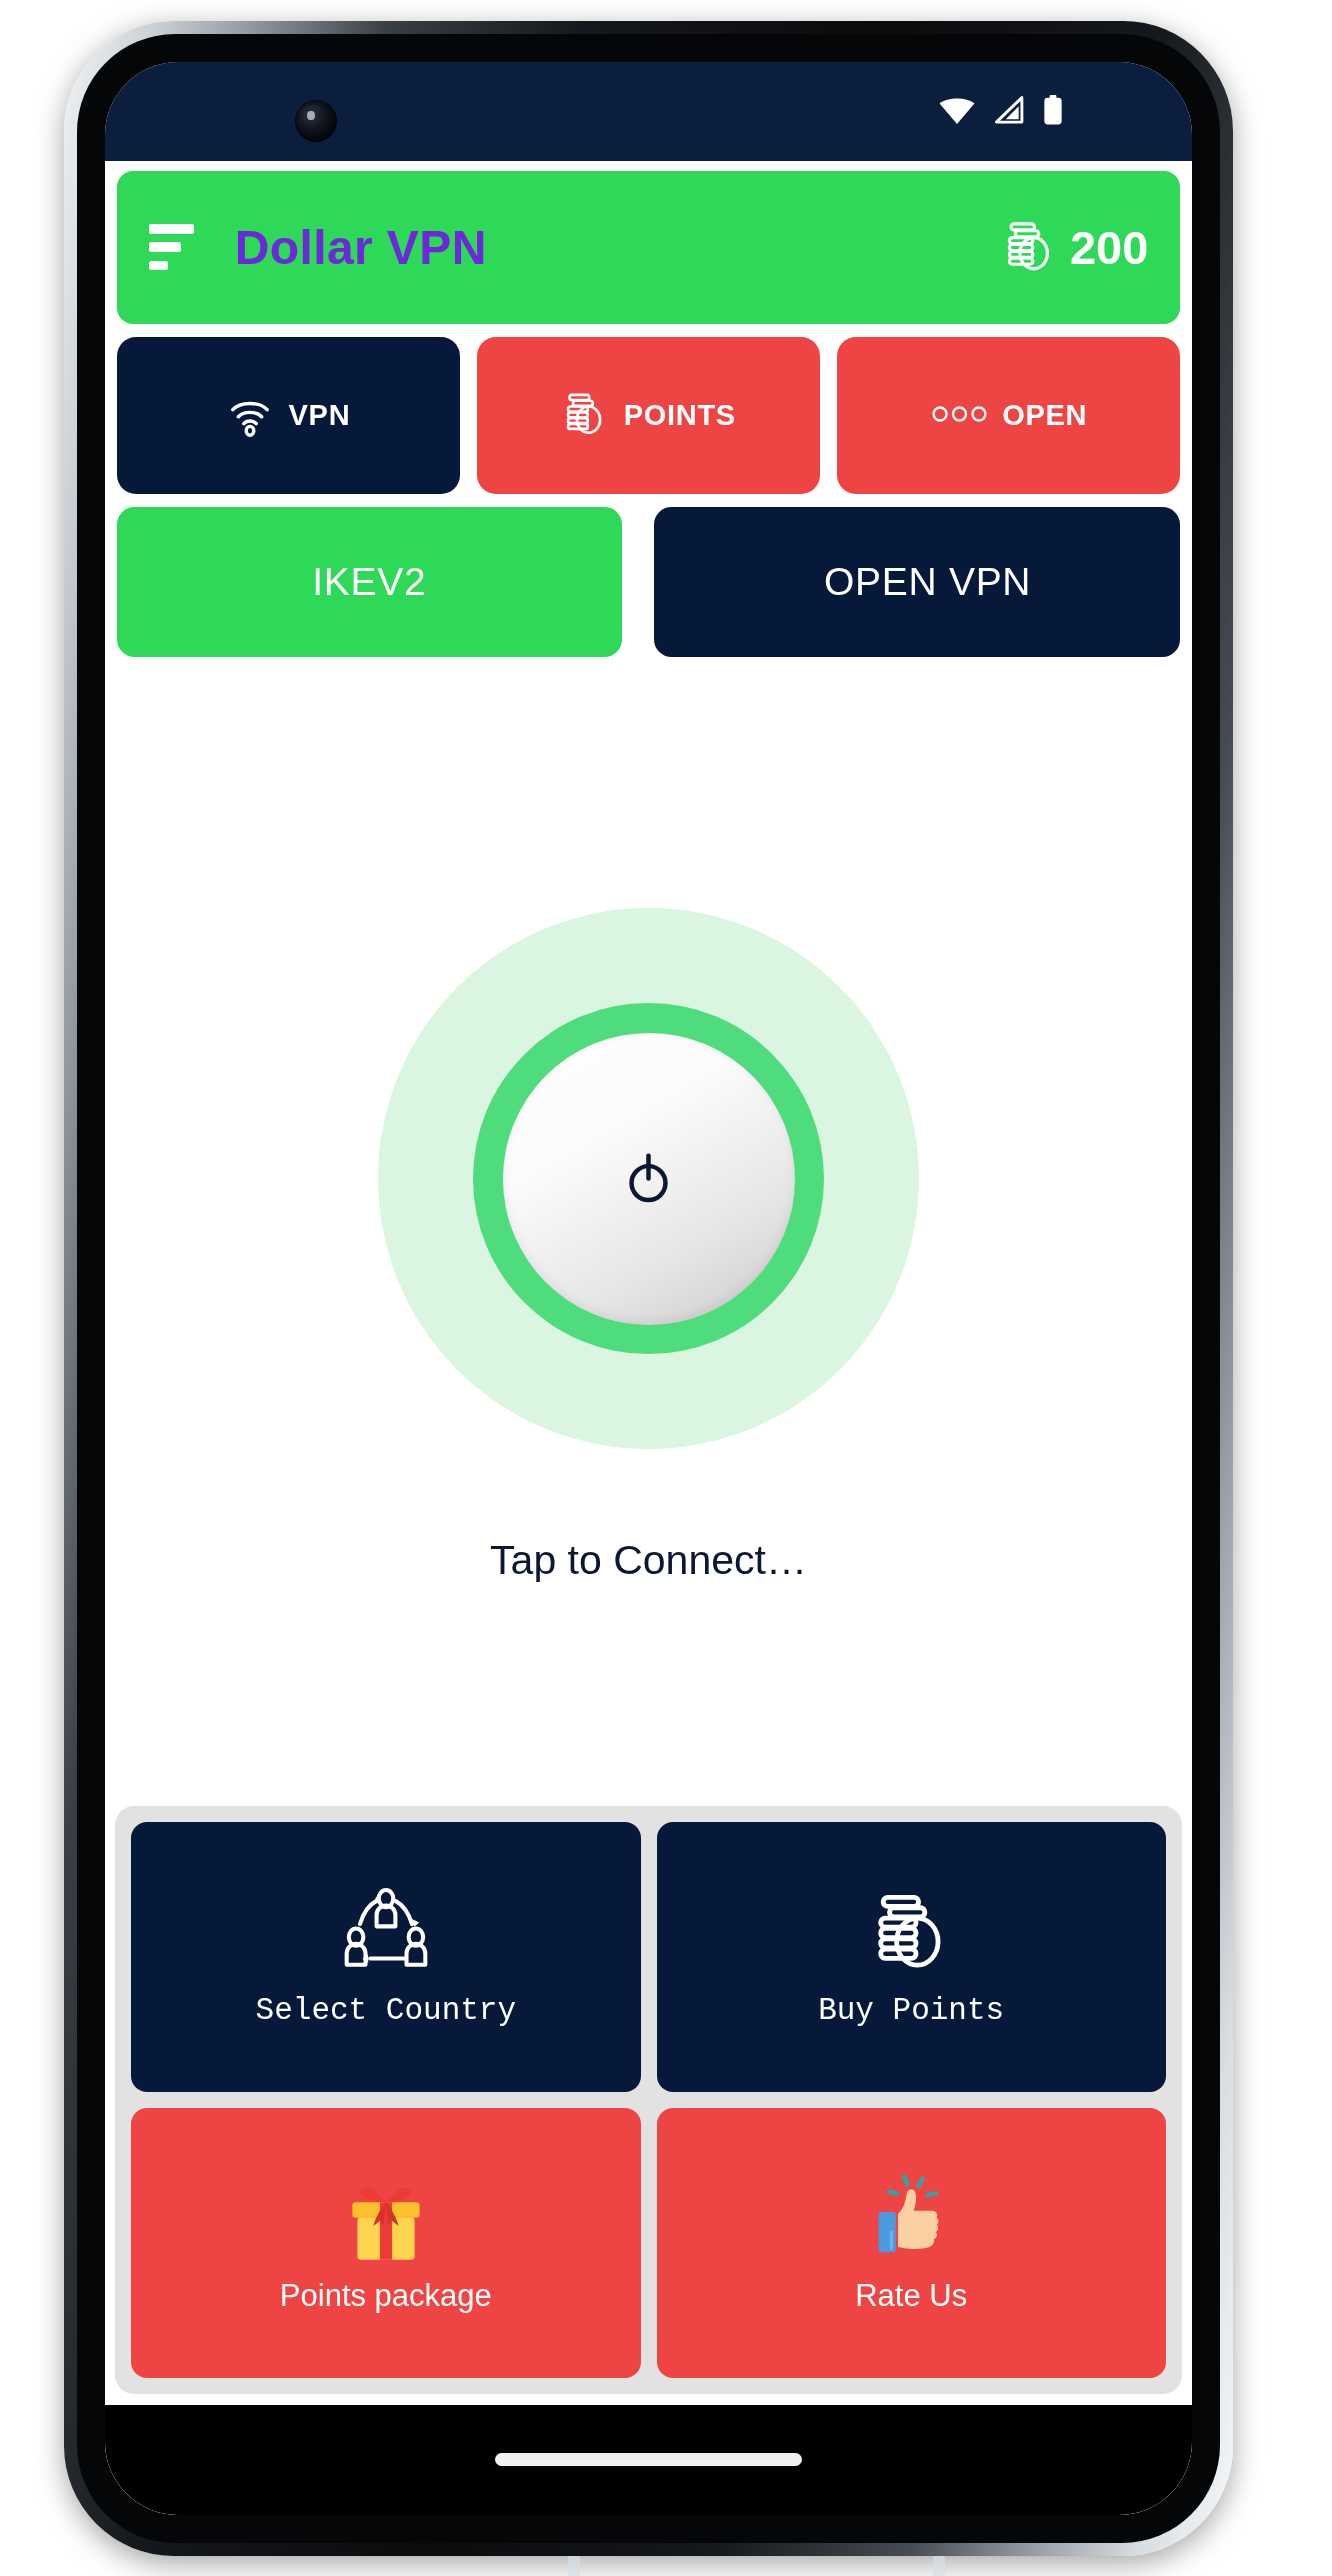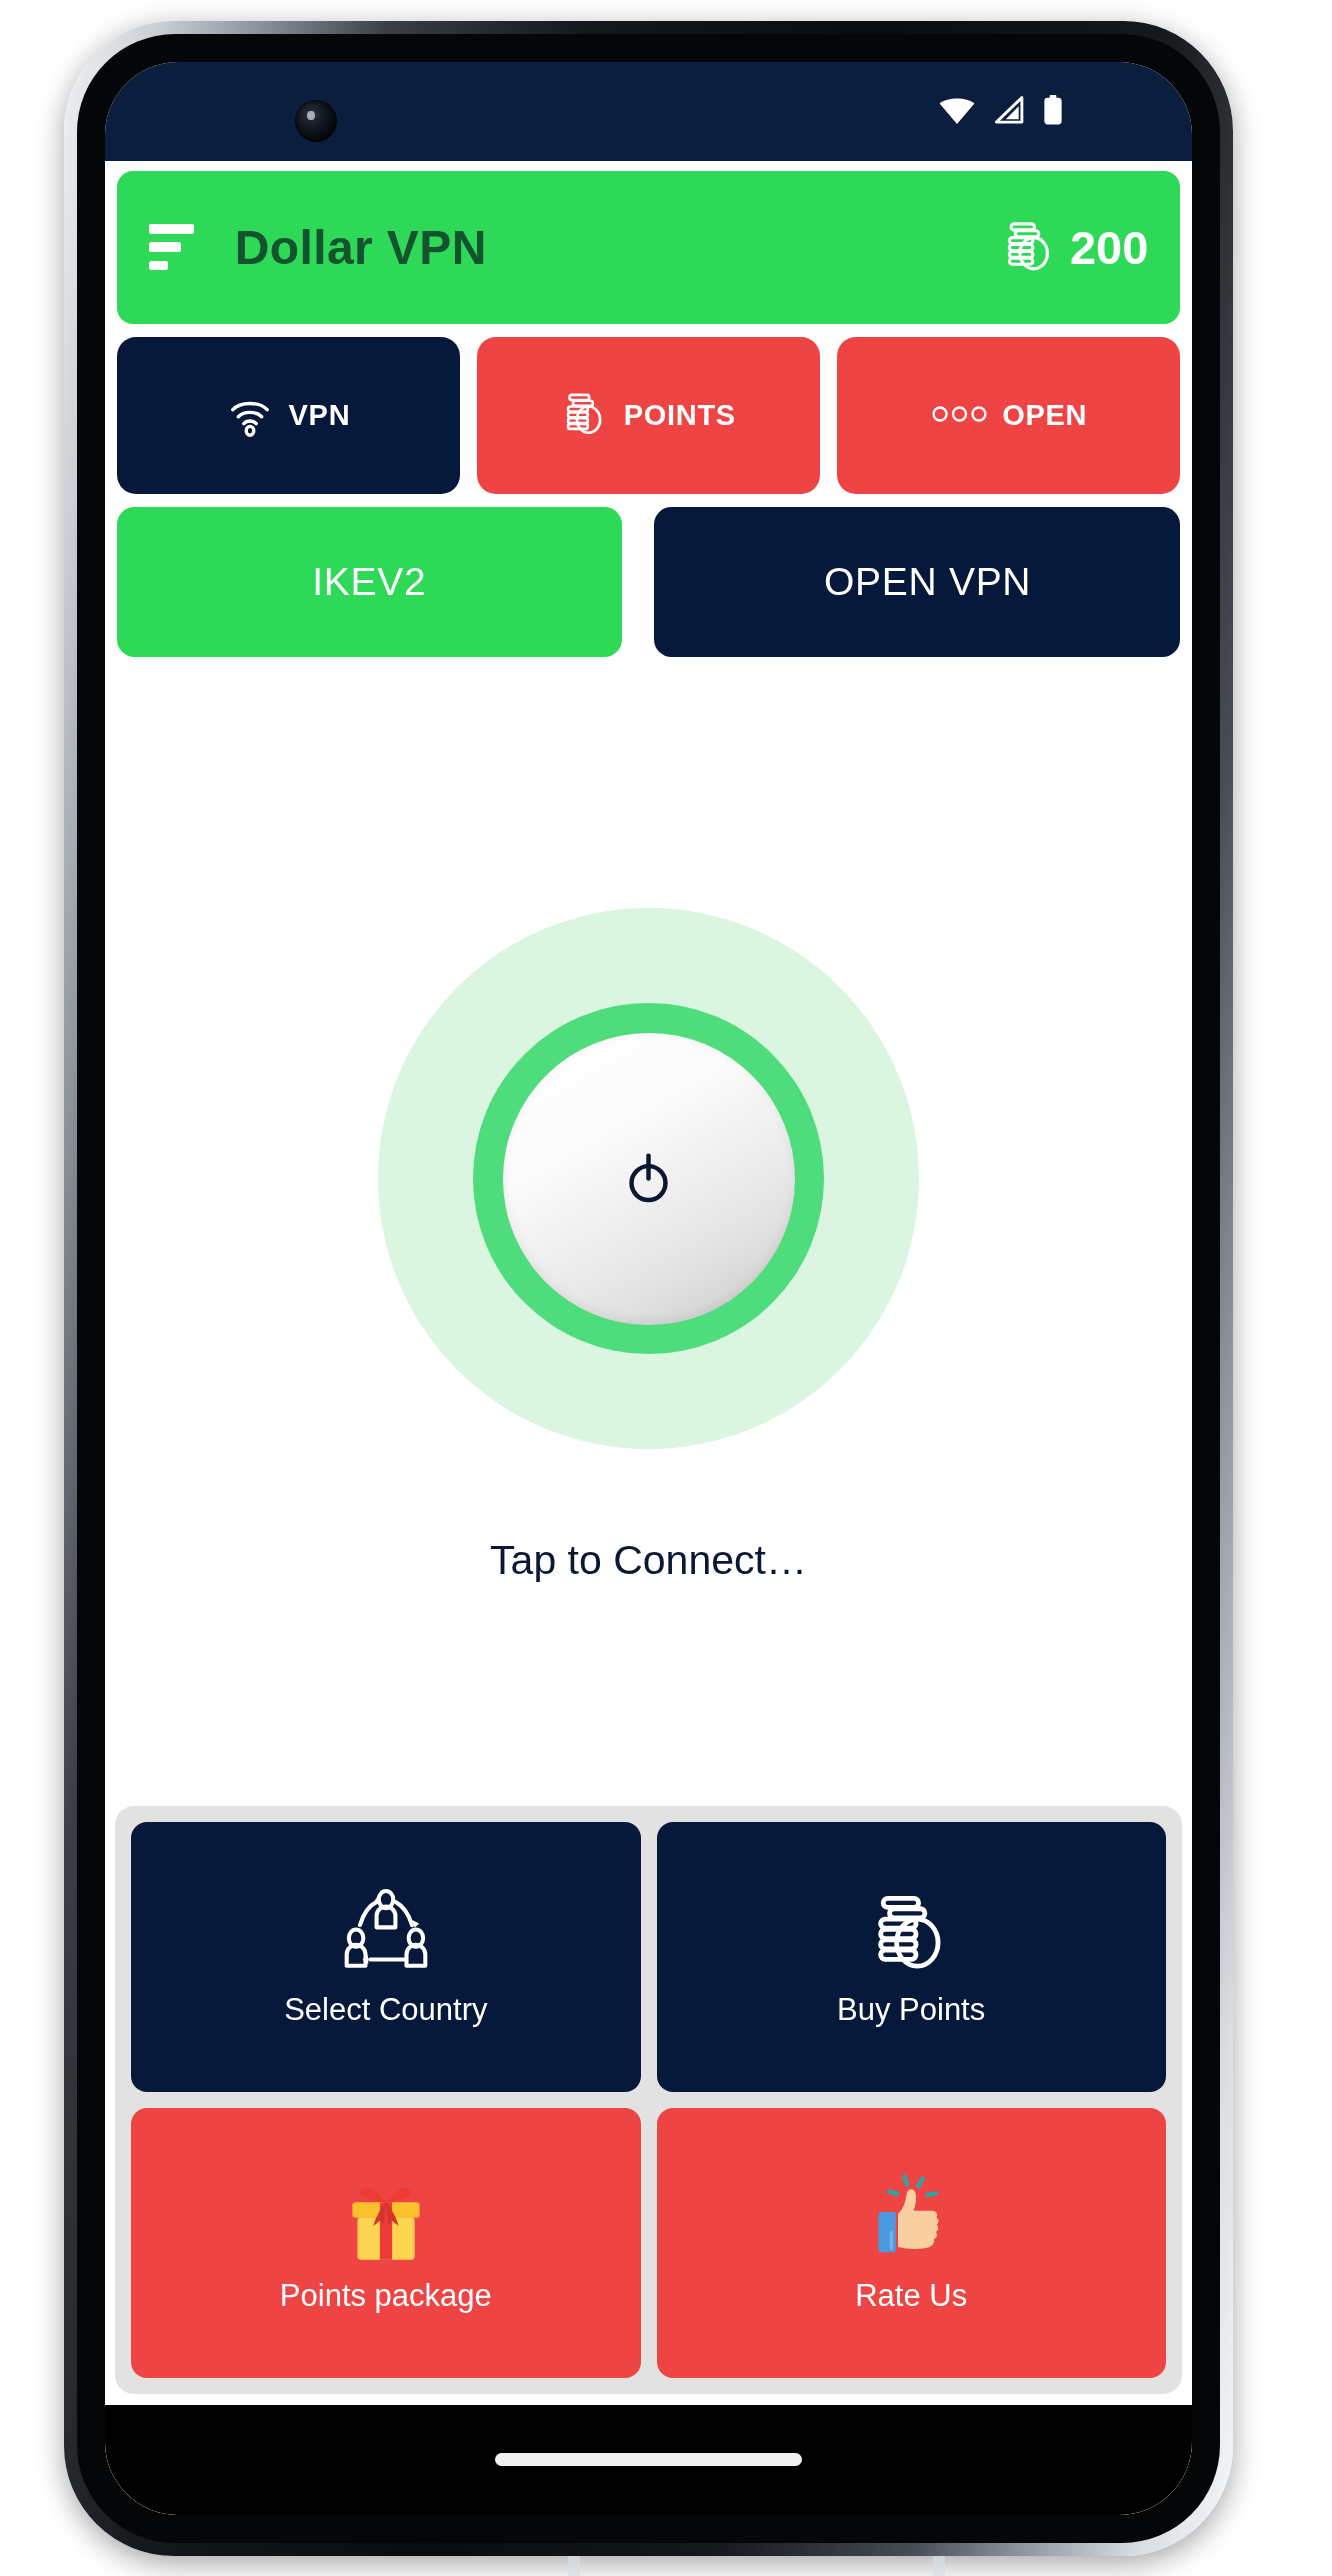--- a/index.html
+++ b/index.html
@@ -97,21 +97,21 @@
   #hamburger-icon {
     width:45px; display:flex; flex-direction:column; gap:8.8px;
     cursor:pointer;
   }
   #hamburger-icon i { display:block; height:9.5px; background:#fff; border-radius:2.2px; }
   #hamburger-icon i:nth-child(1){ width:45px; }
   #hamburger-icon i:nth-child(2){ width:32px; }
   #hamburger-icon i:nth-child(3){ width:19px; }
   #app-title {
     margin-left:41px;
-    color:#14532d;
+    color:#6d28d9;
     font-size:48px;
     font-weight:700;
     letter-spacing:0.4px;
   }
   #points-balance {
     margin-left:auto;
     display:flex; align-items:center; gap:11.7px;
   }
   #points-balance-value {
     color:#ffffff; font-size:47px; font-weight:700;
@@ -202,21 +202,21 @@
     flex:0 0 auto;
   }
   .grid-card {
     height:270px;
     border-radius:16px;
     display:flex; flex-direction:column;
     align-items:center; justify-content:center;
     gap:11.7px;
     cursor:pointer;
   }
-  .grid-card.dark { background:#07193a; }
+  .grid-card.dark { background:#07193a;font-family:Liberation Mono, monospace; }
   .grid-card.green { background:#ef4444; }
   .grid-card-label { color:#ffffff; font-size:31px; font-weight:400; }
 
   
   #nav-bar {
     height:110px;
     background:#000000;
     display:flex; align-items:center; justify-content:center;
     flex:0 0 auto;
   }

